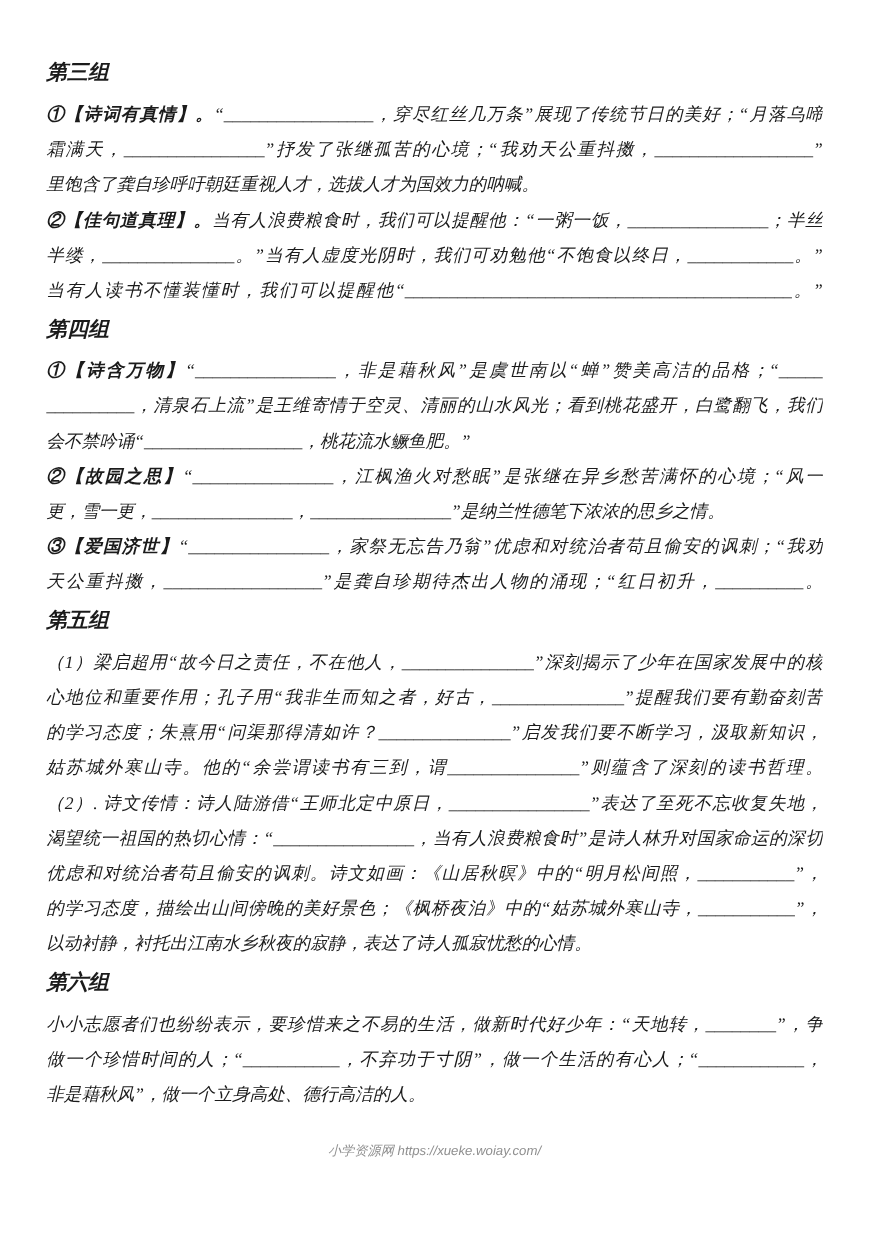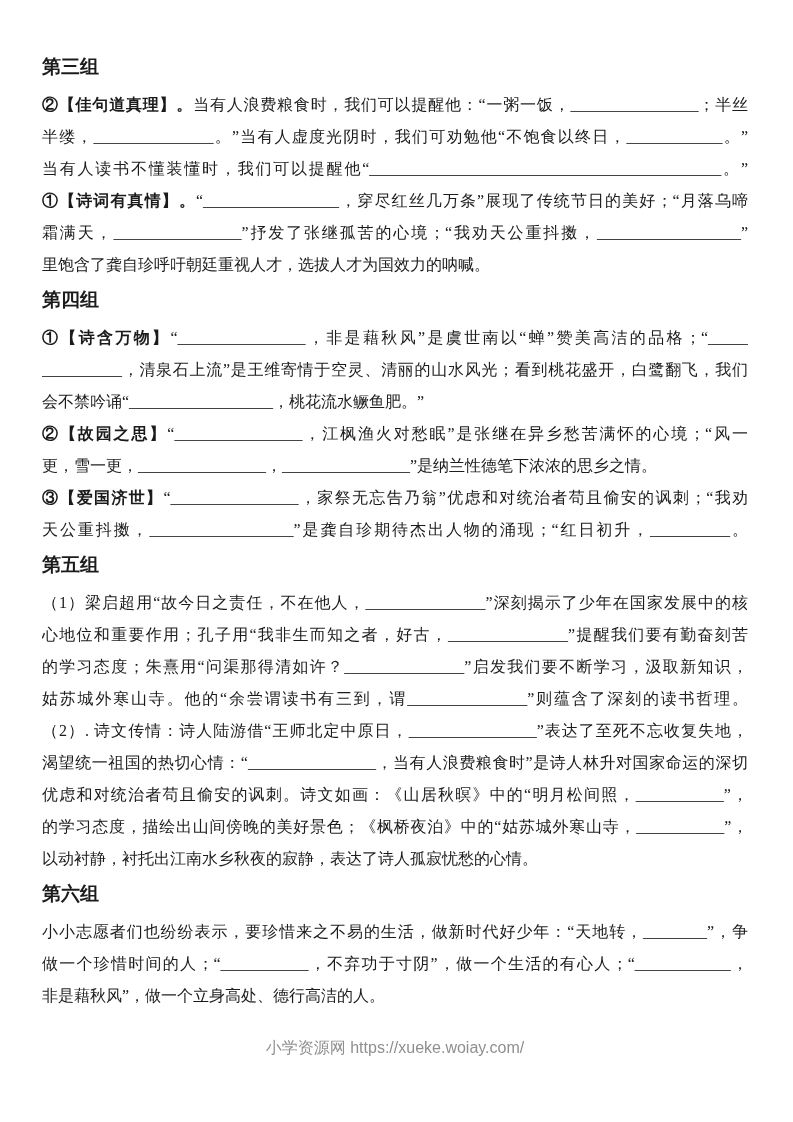--- a/index.html
+++ b/index.html
@@ -15,20 +15,21 @@
     color: #1b1b1b;
   }
   .page {
     box-sizing: border-box;
     width: 793px;
     height: 1122px;
     padding: 54px 45px 0 42px;
     background: #ffffff;
     display: flex;
     flex-direction: column;
+    font-style: italic;
   }
   .section-title {
     font-size: 19px;
     font-weight: bold;
     line-height: 26px;
     margin: 6px 0 9px 0;
   }
   .section-title:first-child {
     margin-top: 0;
   }
@@ -47,40 +48,40 @@
   .line.last {
     text-align-last: left;
   }
   .line .b {
     font-weight: bold;
   }
   .footer {
     margin-top: 26px;
     text-align: center;
     font-family: "Liberation Sans", "DejaVu Sans", sans-serif;
-    font-size: 16px;
+    font-size: 12px;
     color: #8f8f8f;
     text-align-last: center;
   }
 </style>
 </head>
 <body>
 
 <div class="page">
 
   <div class="section-title">第三组</div>
   <div class="para">
+    <div class="line"><span class="b">①【诗词有真情】。</span><span>“_________________，穿尽红丝几万条”展现了传统节日的美好；“月落乌啼</span></div>
+    <div class="line"><span class="b"></span><span>霜满天，________________”抒发了张继孤苦的心境；“我劝天公重抖擞，__________________”</span></div>
+    <div class="line last"><span class="b"></span><span>里饱含了龚自珍呼吁朝廷重视人才，选拔人才为国效力的呐喊。</span></div>
+  </div>
+  <div class="para">
     <div class="line"><span class="b">②【佳句道真理】。</span><span>当有人浪费粮食时，我们可以提醒他：“一粥一饭，________________；半丝</span></div>
     <div class="line"><span class="b"></span><span>半缕，_______________。”当有人虚度光阴时，我们可劝勉他“不饱食以终日，____________。”</span></div>
     <div class="line"><span class="b"></span><span>当有人读书不懂装懂时，我们可以提醒他“____________________________________________。”</span></div>
-  </div>
-  <div class="para">
-    <div class="line"><span class="b">①【诗词有真情】。</span><span>“_________________，穿尽红丝几万条”展现了传统节日的美好；“月落乌啼</span></div>
-    <div class="line"><span class="b"></span><span>霜满天，________________”抒发了张继孤苦的心境；“我劝天公重抖擞，__________________”</span></div>
-    <div class="line last"><span class="b"></span><span>里饱含了龚自珍呼吁朝廷重视人才，选拔人才为国效力的呐喊。</span></div>
   </div>
 
   <div class="section-title">第四组</div>
   <div class="para">
     <div class="line"><span class="b">①【诗含万物】</span><span>“________________，非是藉秋风”是虞世南以“蝉”赞美高洁的品格；“_____</span></div>
     <div class="line"><span class="b"></span><span>__________，清泉石上流”是王维寄情于空灵、清丽的山水风光；看到桃花盛开，白鹭翻飞，我们</span></div>
     <div class="line last"><span class="b"></span><span>会不禁吟诵“__________________，桃花流水鳜鱼肥。”</span></div>
   </div>
   <div class="para">
     <div class="line"><span class="b">②【故园之思】</span><span>“________________，江枫渔火对愁眠”是张继在异乡愁苦满怀的心境；“风一</span></div>

